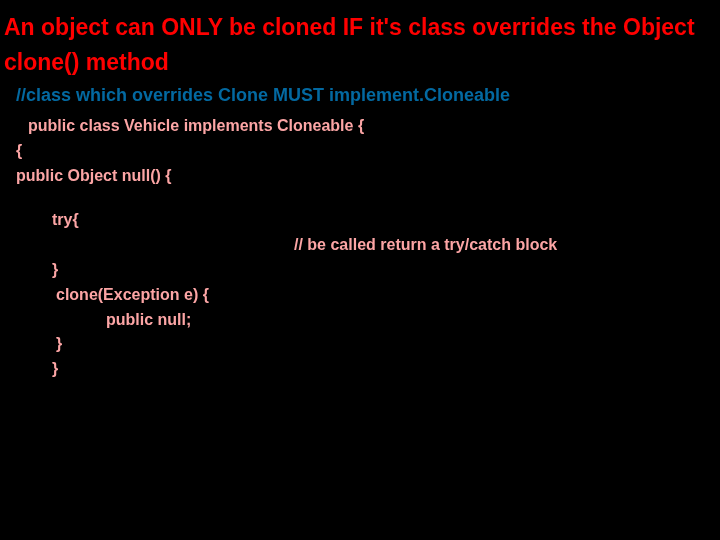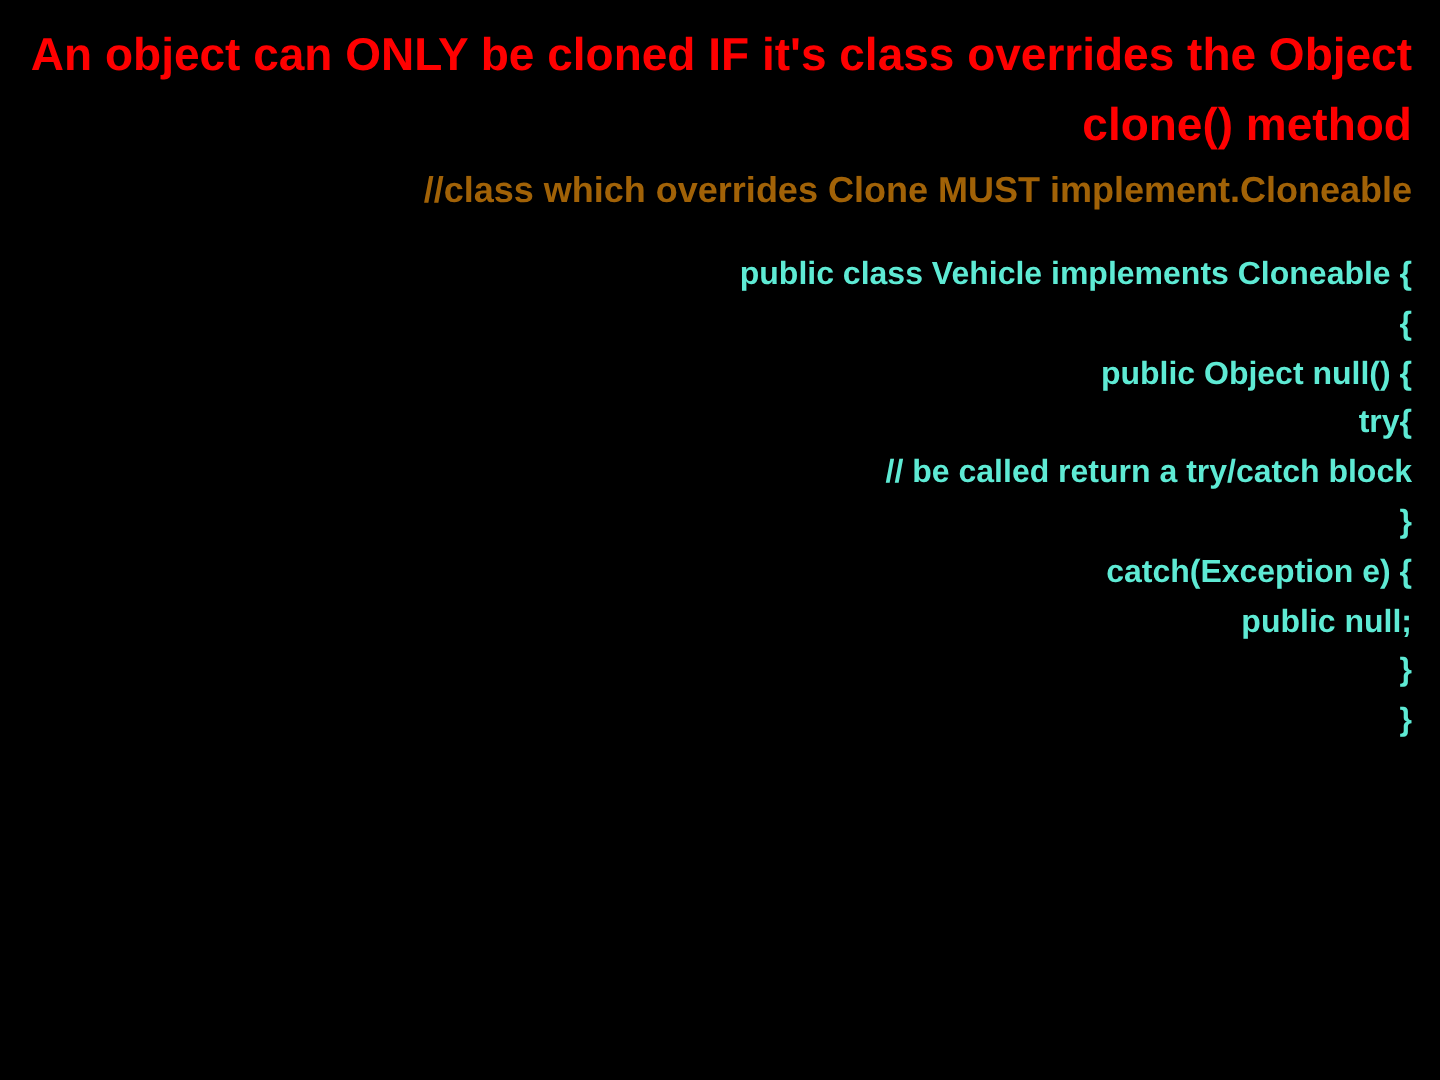--- a/index.html
+++ b/index.html
@@ -9,47 +9,46 @@
     height: 540px;
     background: #000;
     font-family: Arial, Helvetica, sans-serif;
     overflow: hidden;
   }
   .slide {
     box-sizing: border-box;
     width: 720px;
     height: 540px;
     padding: 10px 14px 0 2px;
-    text-align: right;
   }
   .title {
     color: #ff0000;
     font-size: 23px;
     font-weight: bold;
     line-height: 1.5;
     margin-bottom: 6px;
     padding-left: 2px;
   }
   .subtitle {
-    color: #a16207;
+    color: #0369a1;
     font-size: 18px;
     font-weight: bold;
-    margin: 4px 0 20px 14px;
+    margin: 4px 0 8px 14px;
   }
   .code {
-    color: #5eead4;
+    color: #fca5a5;
     font-size: 16px;
     font-weight: bold;
     line-height: 1.55;
     margin-left: 14px;
   }
   .l-decl   { padding-left: 12px; }
   .l-brace0 { padding-left: 0px; }
   .l-sig    { padding-left: 0px; }
-  .l-try    { padding-left: 36px; }
+  .l-try    { padding-left: 36px; margin-top: 20px; }
 
   .l-ret-row {
     display: flex;
     align-items: baseline;
   }
   .l-ret-code {
     padding-left: 90px;
     white-space: pre;
   }
   .cmt-col {
@@ -82,21 +81,21 @@
     <div class="l-sig">public Object null() {</div>
 
     <div class="l-try">try{</div>
 
 
 
     <div class="cmt-line3">// be called return a try/catch block</div>
 
     <div class="l-inner-close">}</div>
 
-    <div class="l-catch">catch(Exception e) {</div>
+    <div class="l-catch">clone(Exception e) {</div>
 
     <div class="l-retnull">public null;</div>
 
     <div class="l-catch-close">}</div>
 
     <div class="l-method-close">}</div>
 
   </div>
 </div>
 

